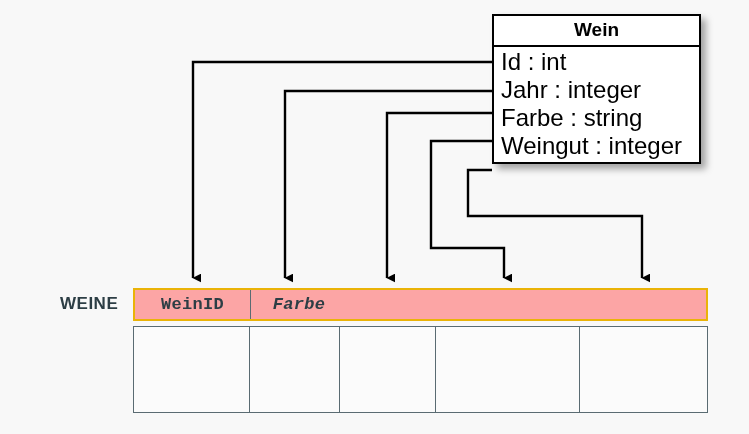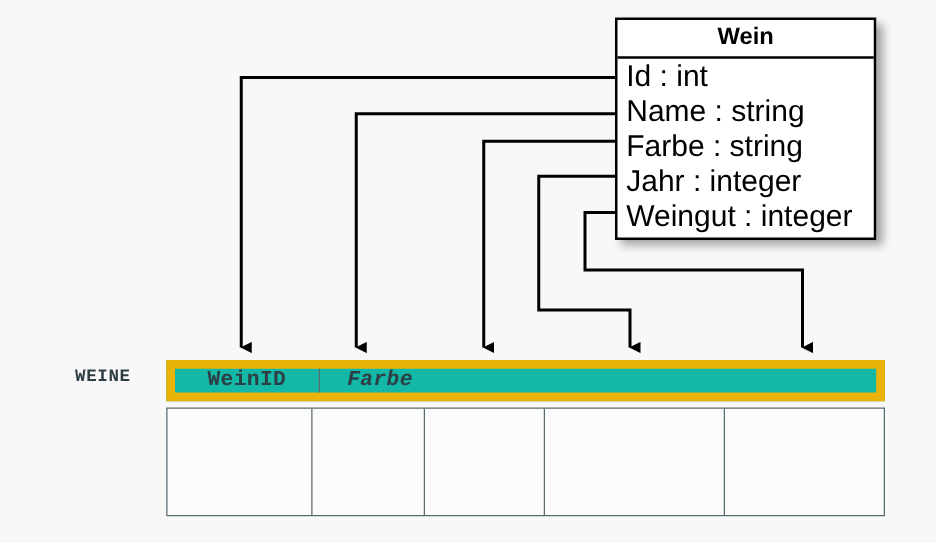--- a/index.html
+++ b/index.html
@@ -60,39 +60,39 @@
     padding-left: 7px;
     white-space: nowrap;
     font-family: "Liberation Sans", sans-serif;
   }
 
   
   .table-label {
     position: absolute;
     left: 48px;
     top: 294px;
-    font-family: Liberation Mono, monospace;
-    font-size: 14px;
+    font-family: Liberation Sans, sans-serif;
+    font-size: 17px;
     font-weight: bold;
     color: #2d3e45;
     letter-spacing: 0.5px;
     z-index: 4;
   }
   .db-table {
     position: absolute;
     left: 121px;
     top: 288px;
     width: 575px;
     z-index: 4;
   }
   .db-header {
     display: flex;
-    border: 7px solid #eab308;
+    border: 2px solid #eab308;
     box-sizing: border-box;
-    background: #14b8a6;
+    background: #fca5a5;
     height: 33px;
   }
   .db-body {
     display: flex;
     border: 1px solid #5a6b72;
     box-sizing: border-box;
     background: #fbfbfb;
     height: 87px;
     margin-top: 5px;
   }
@@ -138,23 +138,22 @@
       <path d="M 480 113 L 375 113 L 375 278" marker-end="url(#arrowhead)"></path>
       <path d="M 480 141 L 419 141 L 419 248 L 492 248 L 492 278" marker-end="url(#arrowhead)"></path>
       <path d="M 480 170 L 456 170 L 456 216 L 630 216 L 630 278" marker-end="url(#arrowhead)"></path>
     </g>
   </svg>
 
   <div class="uml-class">
     <div class="uml-title">Wein</div>
     <div class="uml-attrs">
       <div class="uml-attr">Id : int</div>
-      <div class="uml-attr">Name : string</div>
+      <div class="uml-attr">Jahr : integer</div>
       <div class="uml-attr">Farbe : string</div>
-      <div class="uml-attr">Jahr : integer</div>
       <div class="uml-attr">Weingut : integer</div>
     </div>
   </div>
 
   <div class="table-label">WEINE</div>
 
   <div class="db-table">
     <div class="db-header">
       <div class="cell c0">WeinID</div>
       <div class="cell c2">Farbe</div>

